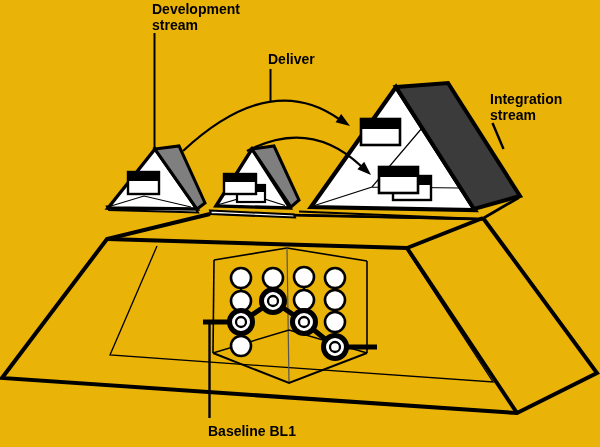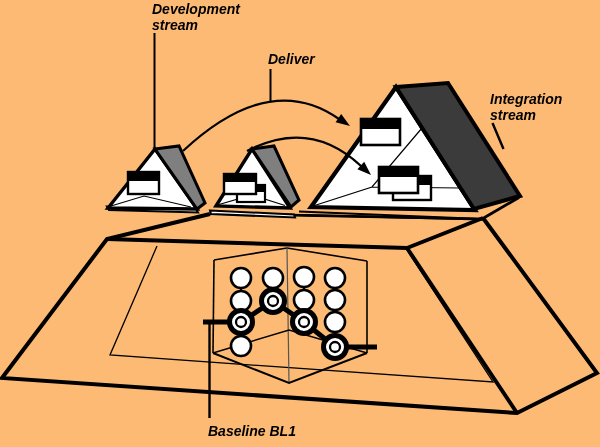--- a/index.html
+++ b/index.html
@@ -1,16 +1,16 @@
 <!DOCTYPE html>
 <html><head>
 <meta charset="utf-8">
 <style>
   html,body{margin:0;padding:0;background:#ffffff;}
-  .canvas{width:600px;height:447px;position:relative;background:#fdba74;font-style:italic;}
+  .canvas{width:600px;height:447px;position:relative;background:#eab308;}
   svg{display:block;}
   text, tspan{
     font-family:"Liberation Sans","DejaVu Sans",sans-serif;
     font-weight:bold;
     font-size:14px;
     fill:#000;
   }
 </style>
 </head>
 <body>

